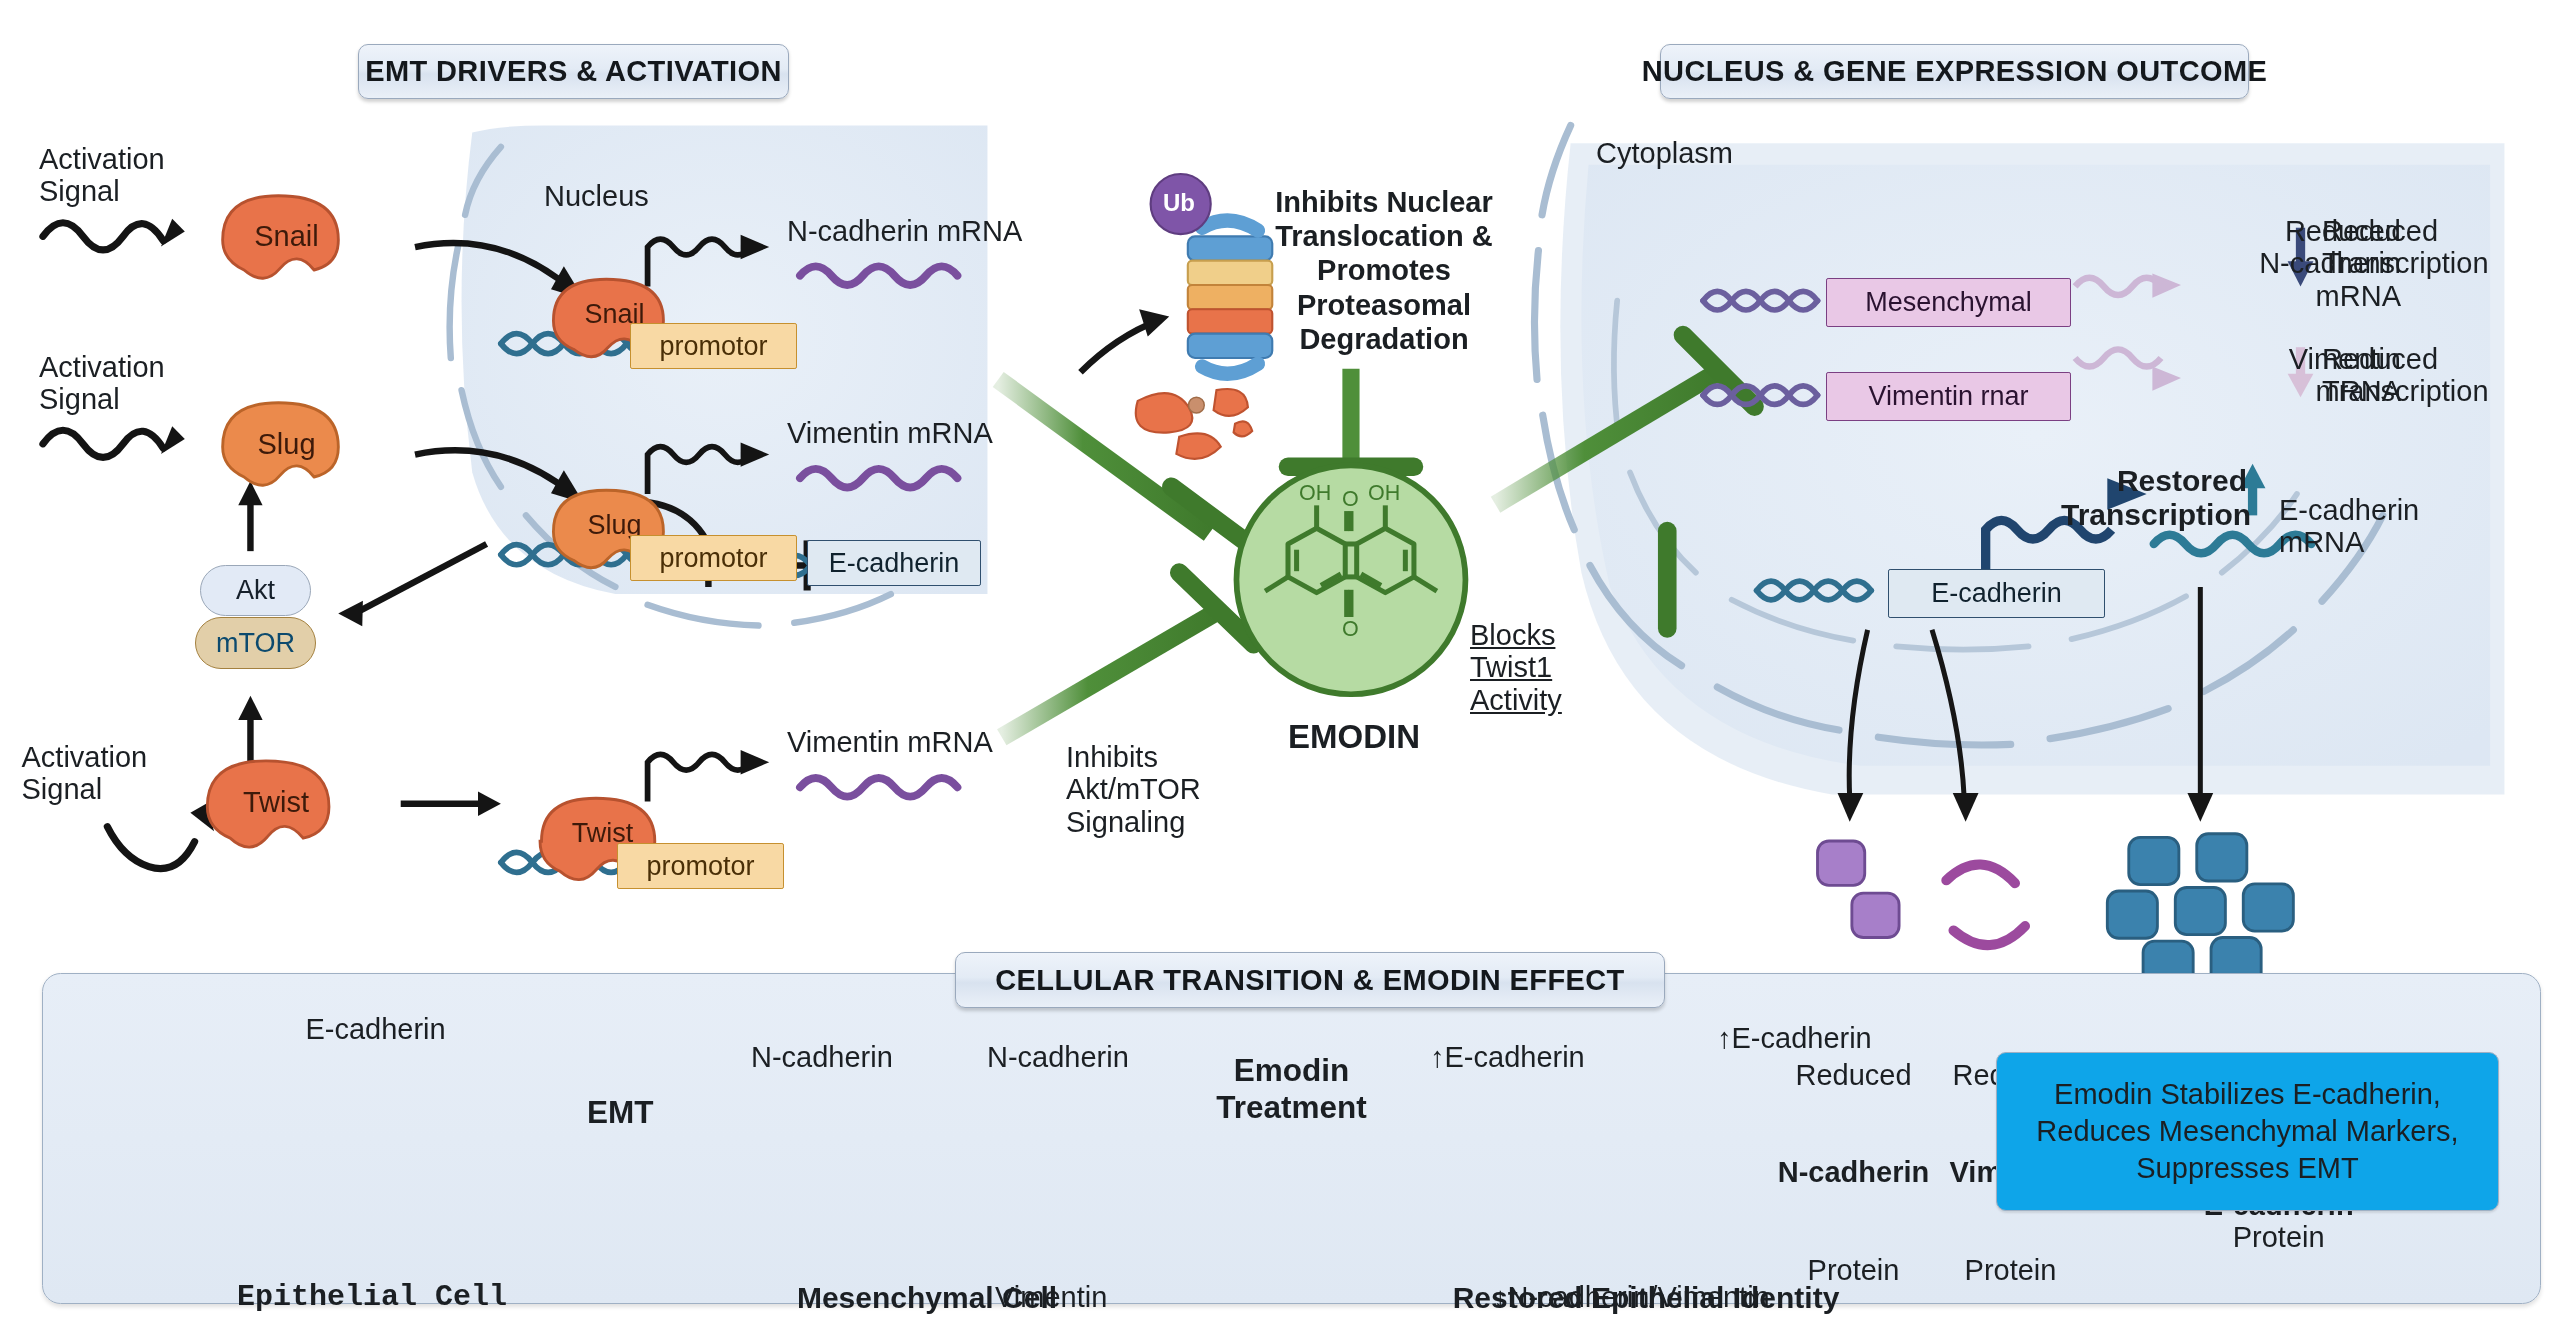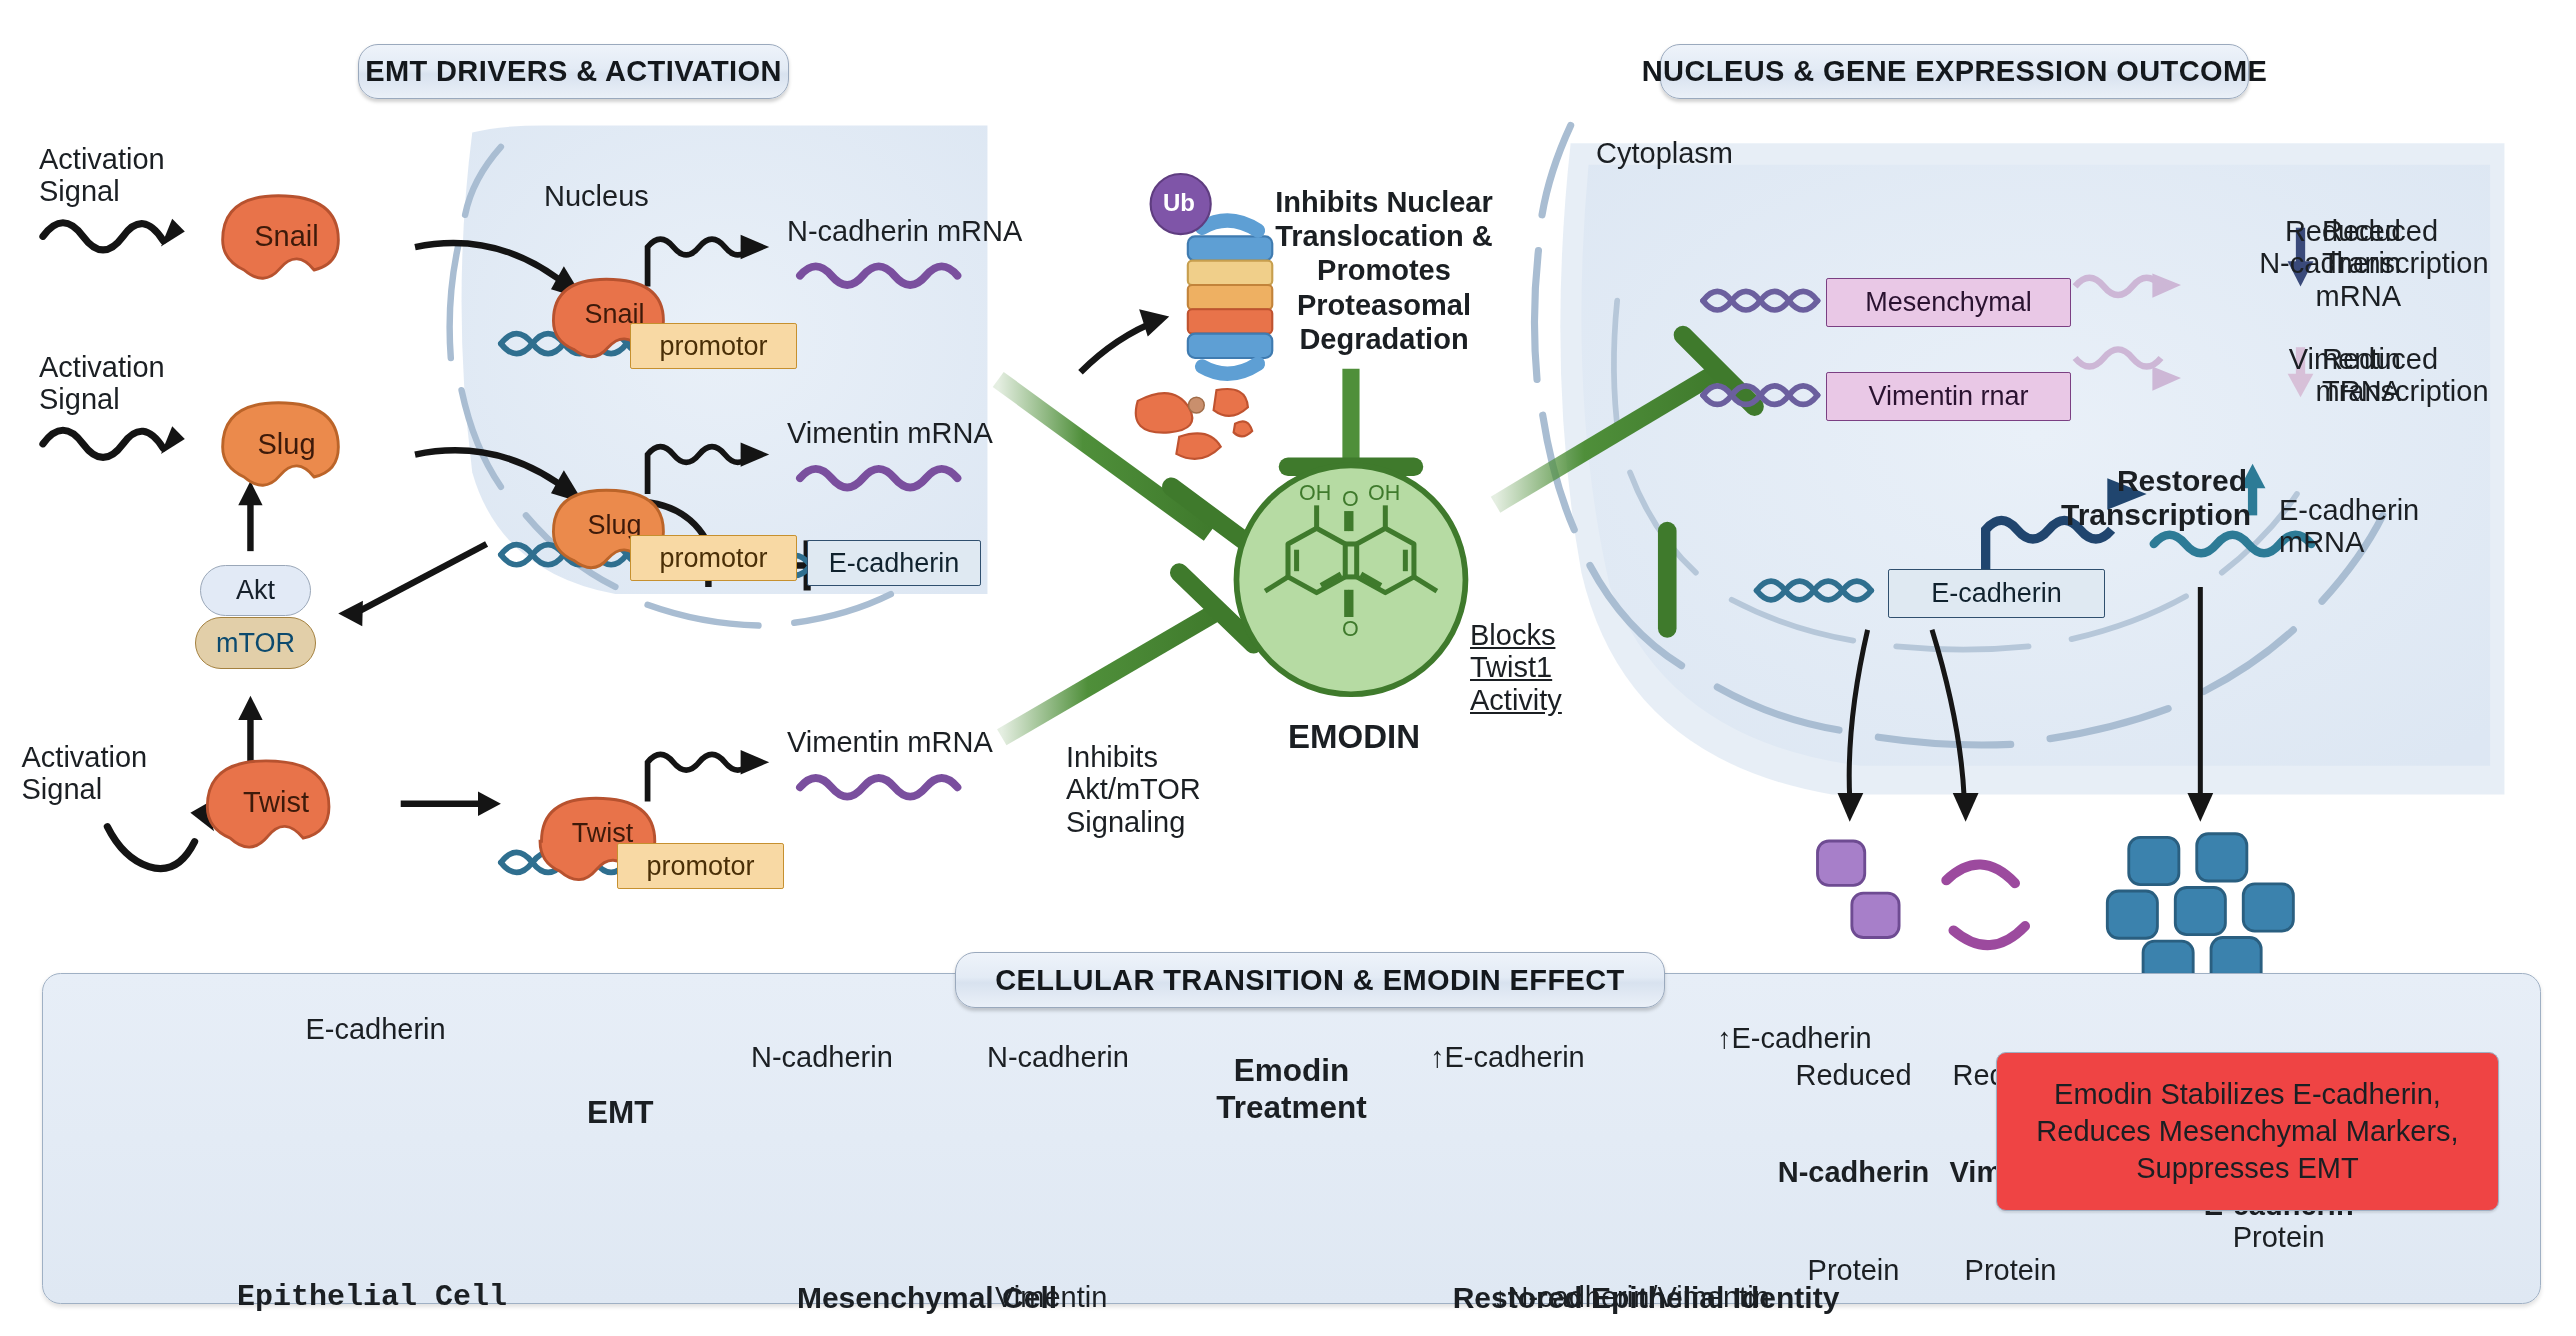--- a/index.html
+++ b/index.html
@@ -7,21 +7,21 @@
   body{font-family:"Liberation Sans", sans-serif;}
   #stage{position:relative;width:2576px;height:1337px;background:#ffffff;overflow:hidden;}
   .abs{position:absolute;}
   svg{display:block;}
 
   
   .chip{
     position:absolute;
     background:linear-gradient(180deg,#eef3fa 0%,#e3ebf5 45%,#d8e2ef 55%,#eaf0f8 100%);
     border:1.4px solid #9aa9bd;
-    border-radius:20px;
+    border-radius:10px;
     box-shadow:0 2.1px 3.6px rgba(0,0,0,0.18);
     display:flex;align-items:center;justify-content:center;
     font-weight:bold;
     color:#14181c;
     letter-spacing:0.4px;
     white-space:nowrap;
   }
 
   
   .panel{
@@ -55,21 +55,21 @@
   }
   .pill{
     position:absolute;display:flex;align-items:center;justify-content:center;
     border-radius:715px;
   }
   .akt{background:#e2eaf6;border:1.4px solid #9aa7b8;color:#16202b;}
   .mtor{background:#e2cfa9;border:1.4px solid #a4813f;color:#0c4a6e;}
 
   .noteBox{
     position:absolute;
-    background:#ef4444;
+    background:#0ea5e9;
     border:1.4px solid #9fb0c4;
     border-radius:10px;
     display:flex;align-items:center;justify-content:center;
     text-align:center;
     color:#1b1f23;
     box-shadow:0 1.4px 2.1px rgba(0,0,0,0.10);
   }
 </style>
 </head>
 <body>

